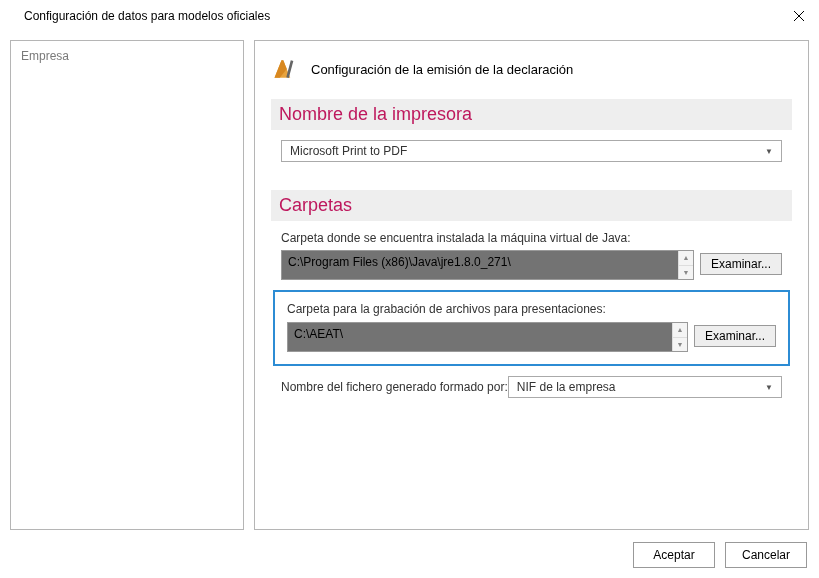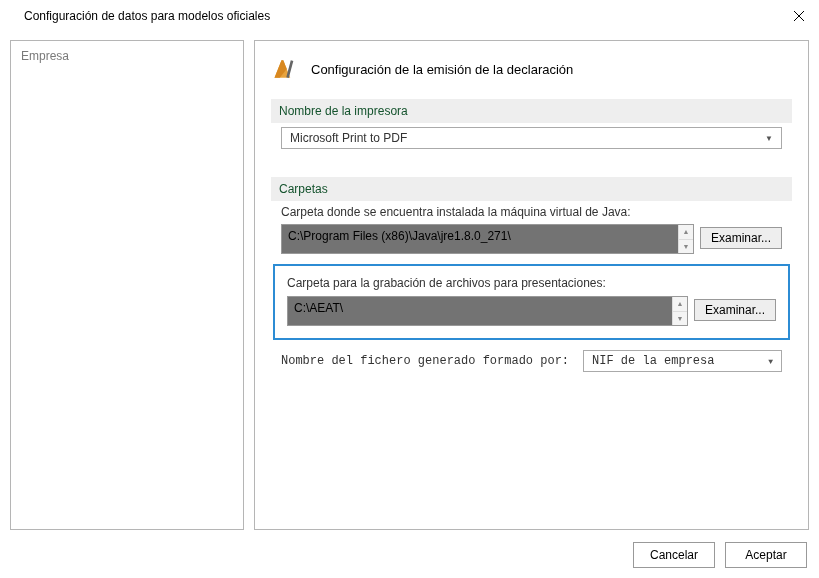--- a/index.html
+++ b/index.html
@@ -81,23 +81,23 @@
       width: 28px;
       height: 28px;
     }
     .panel-title {
       font-size: 13px;
       color: #000000;
     }
     .section-header {
       background: #eeeeee;
       padding: 5px 8px;
-      font-size: 12px;
-      color: #14532d;
-      margin-bottom: 4px;
+      font-size: 18px;
+      color: #be185d;
+      margin-bottom: 10px;
     }
     .field-row {
       padding: 0 10px 14px 10px;
     }
     .select-box {
       width: 100%;
       border: 1px solid #aaa;
       background: #fff;
       padding: 4px 8px;
       font-size: 12px;
@@ -179,24 +179,23 @@
       border: 2px solid #2c8cd4;
       padding: 10px 12px 12px 12px;
       margin: 0 2px 10px 2px;
     }
     .highlighted-group .folder-label {
       margin-bottom: 6px;
     }
     .filename-row {
       display: flex;
       align-items: center;
-      gap: 14px;
+      gap: 0;
       padding: 0 10px;
       margin-top: 4px;
-      font-family: Liberation Mono, monospace;
     }
     .filename-label {
       font-size: 12px;
       color: #333;
       white-space: nowrap;
     }
     .filename-select {
       flex: 1;
     }
     .bottom-buttons {
@@ -289,15 +288,15 @@
           <span>NIF de la empresa</span>
           <span class="caret">▼</span>
         </div>
       </div>
 
     </div>
   </div>
 </div>
 
 <div class="bottom-buttons">
+  <button class="dialog-button">Aceptar</button>
   <button class="dialog-button">Cancelar</button>
-  <button class="dialog-button">Aceptar</button>
 </div>
 
 </body></html>

